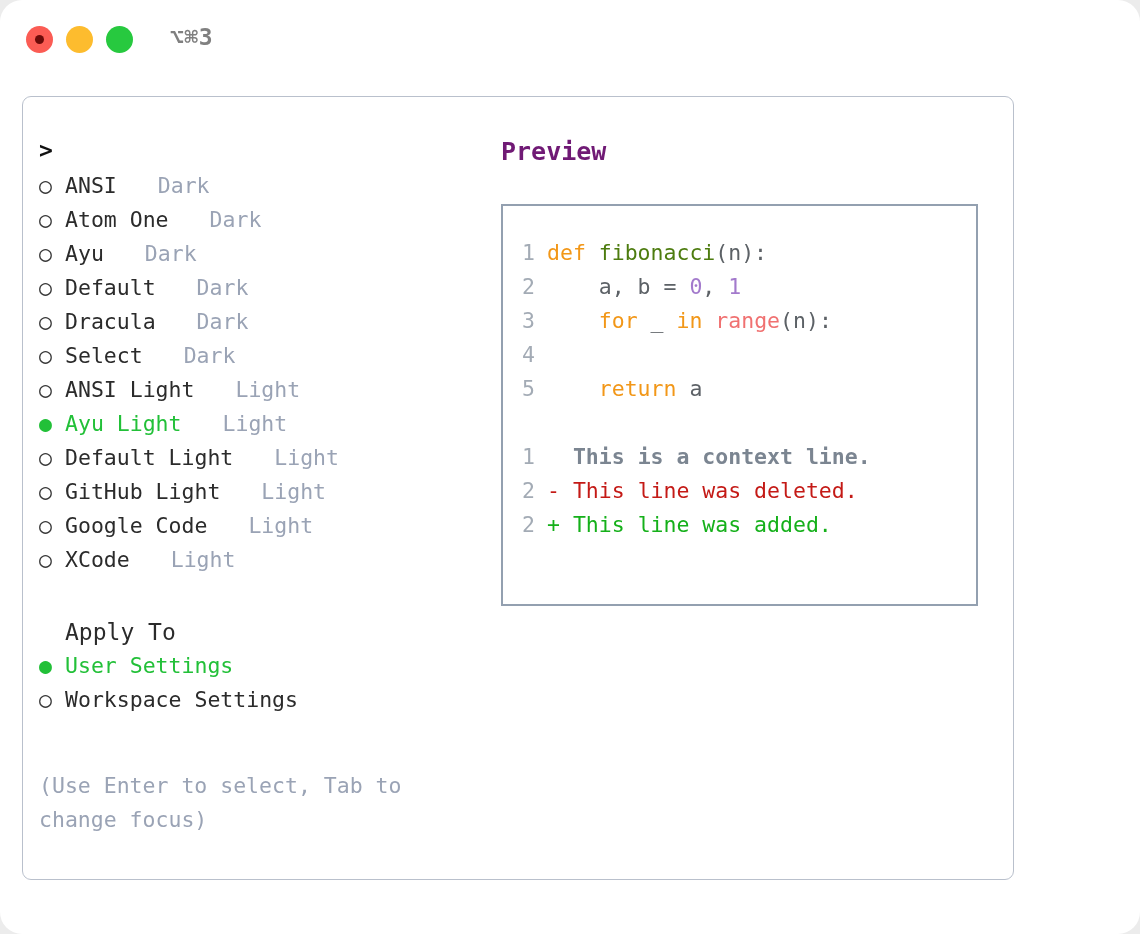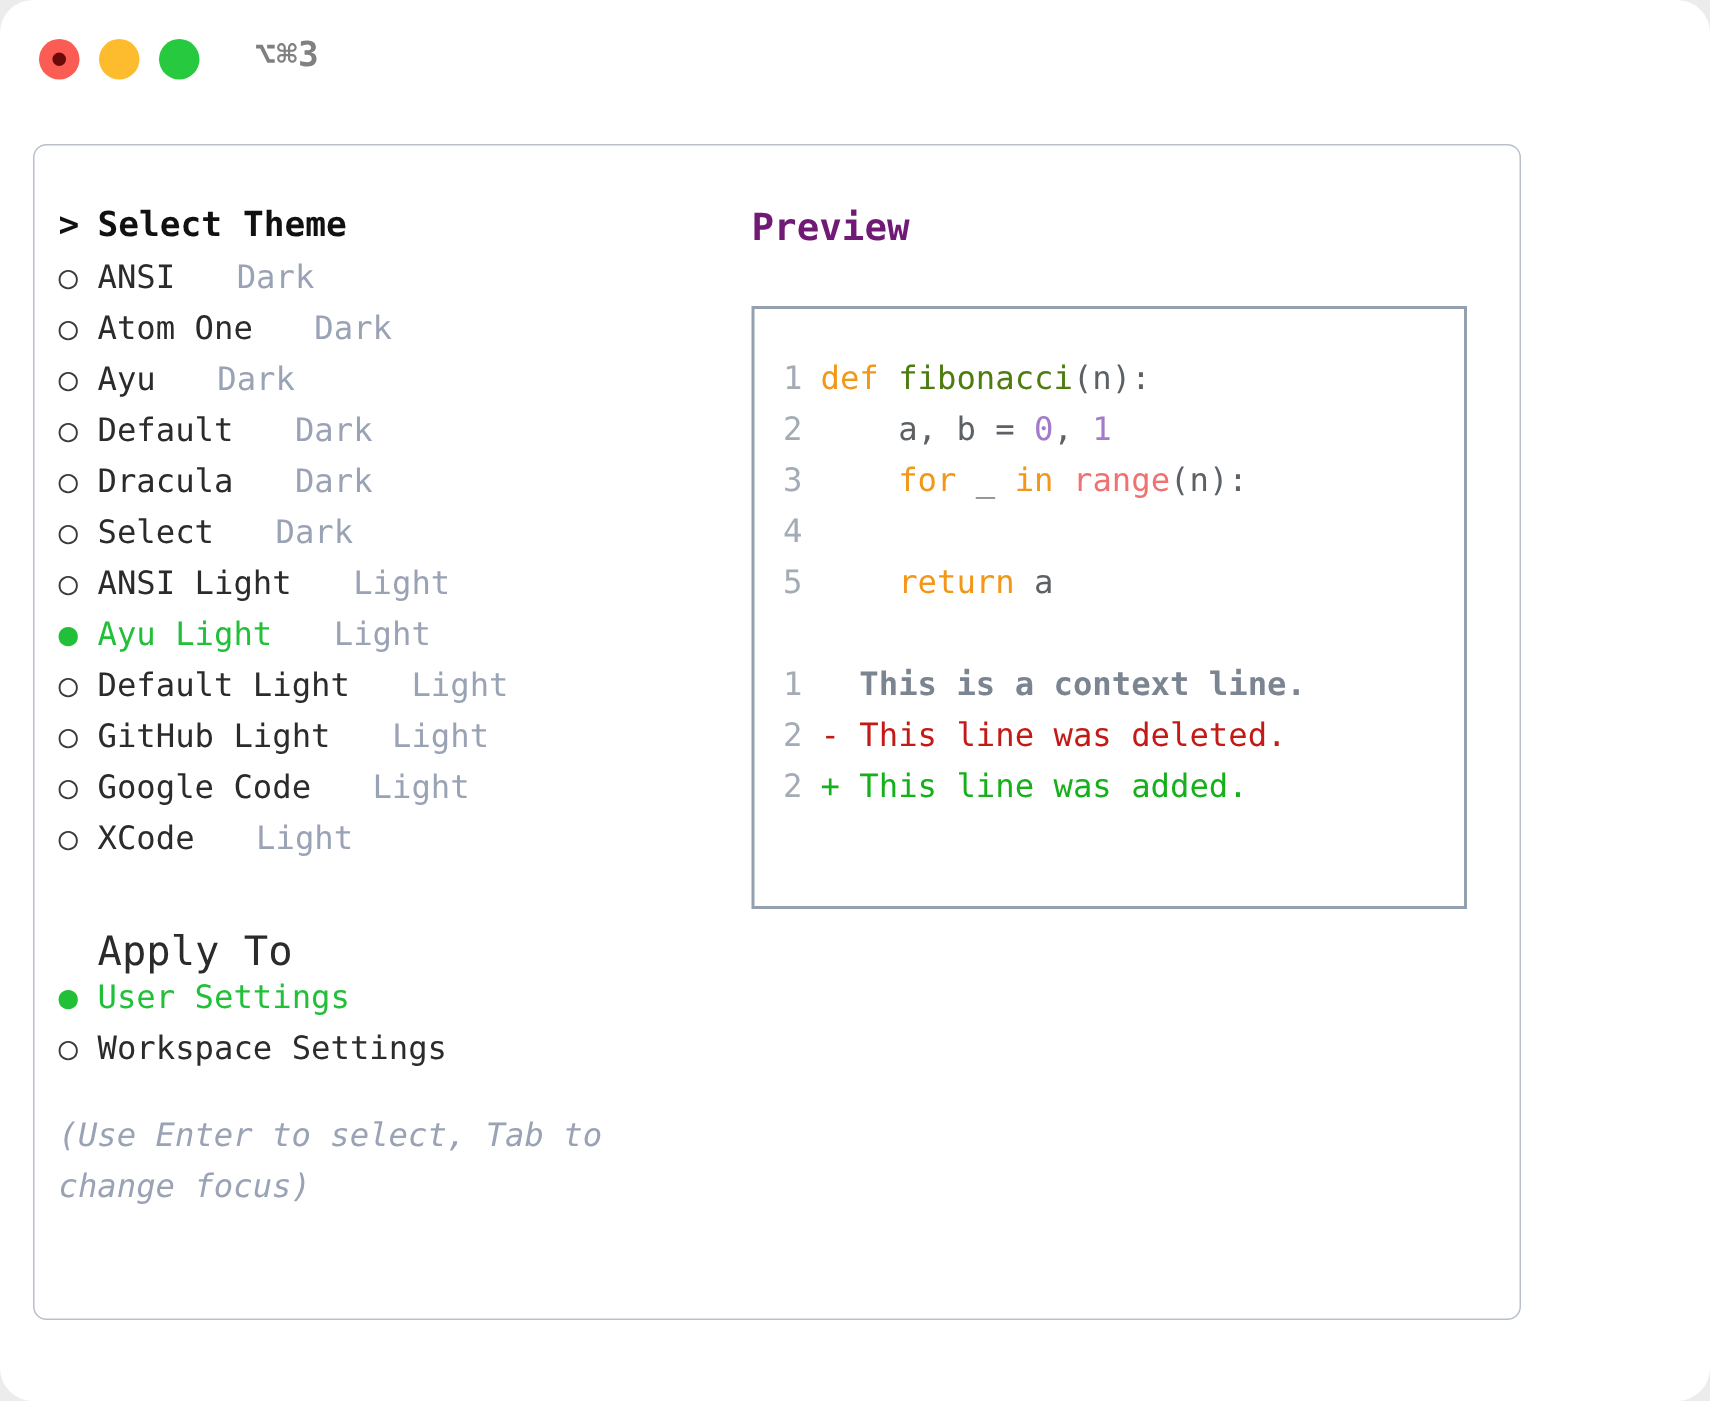--- a/index.html
+++ b/index.html
@@ -95,32 +95,31 @@
     white-space: pre;
   }
   #list-header .marker { color: #111111; font-weight: bold; }
 
   .section-gap { height: 38px; }
 
   .section-title {
     display: flex;
     align-items: baseline;
     height: 34px;
-    font-size: 27px;
+    font-size: 23px;
     color: #2b2b2b;
     white-space: pre;
   }
 
   #hint {
-    margin-top: 20px;
+    margin-top: 48px;
     width: 412px;
     font-size: 21.5px;
     line-height: 34px;
     color: #9aa3b5;
-    font-style: italic;
   }
 
   
   #right-col {
     position: absolute;
     left: 478px; top: 40px;
     width: 490px;
   }
   #preview-title {
     font-size: 25px;
@@ -176,21 +175,20 @@
     <div class="dot dot-green"></div>
     <div id="shortcut">⌥⌘3</div>
   </div>
 
   <div id="panel">
 
     <div id="left-col">
 
       <div id="list-header">
         <span class="marker">&gt;</span>
-        <span>Select Theme</span>
       </div>
 
       <div id="theme-rows">
           <div class="row"><span class="marker">○</span><span class="label">ANSI</span><span class="badge">Dark</span></div>
           <div class="row"><span class="marker">○</span><span class="label">Atom One</span><span class="badge">Dark</span></div>
           <div class="row"><span class="marker">○</span><span class="label">Ayu</span><span class="badge">Dark</span></div>
           <div class="row"><span class="marker">○</span><span class="label">Default</span><span class="badge">Dark</span></div>
           <div class="row"><span class="marker">○</span><span class="label">Dracula</span><span class="badge">Dark</span></div>
           <div class="row"><span class="marker">○</span><span class="label">Select</span><span class="badge">Dark</span></div>
           <div class="row"><span class="marker">○</span><span class="label">ANSI Light</span><span class="badge">Light</span></div>

